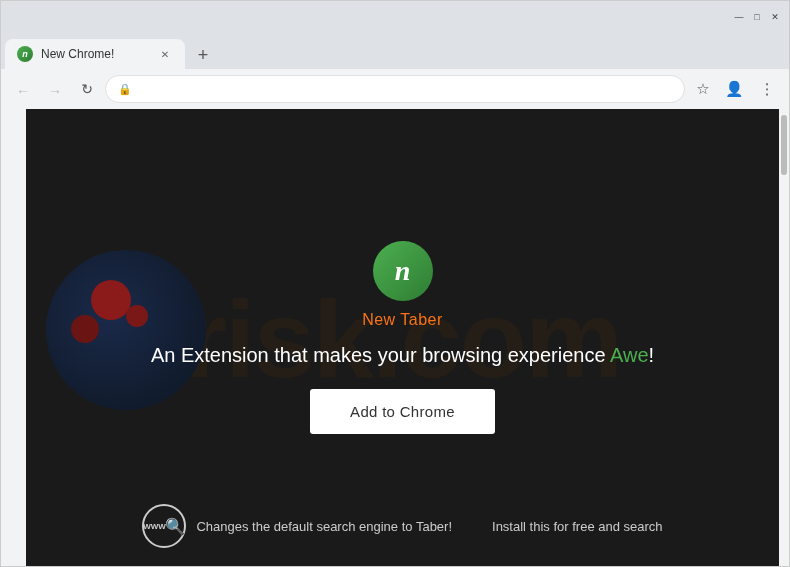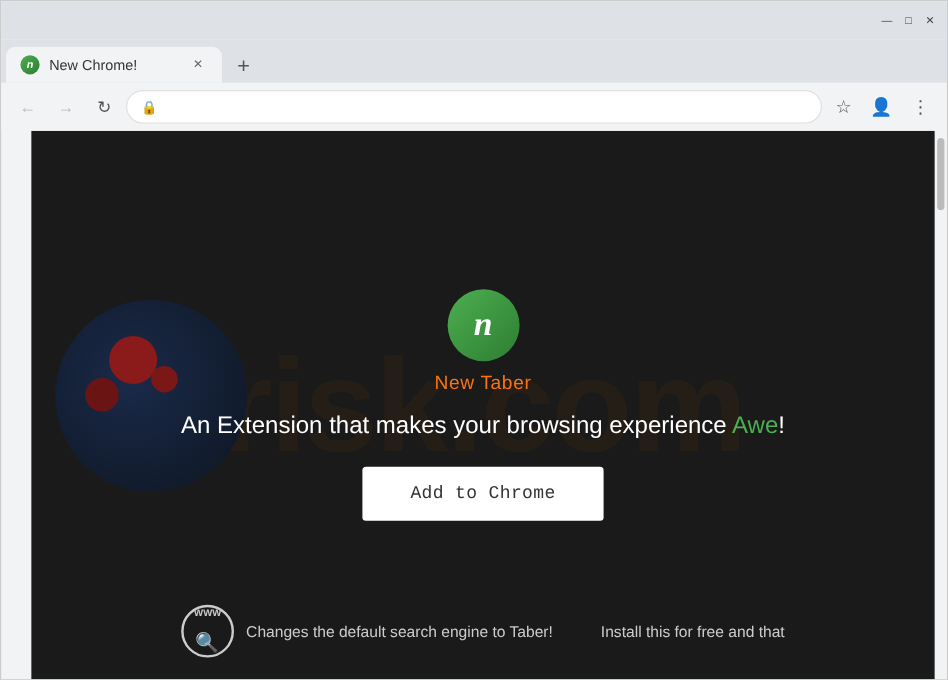--- a/index.html
+++ b/index.html
@@ -306,21 +306,20 @@
       background: white;
       color: #333;
       border: none;
       padding: 14px 40px;
       font-size: 15px;
       font-weight: 500;
       cursor: pointer;
       border-radius: 3px;
       margin-top: 8px;
       letter-spacing: 0.3px;
-      font-family: Liberation Mono, monospace;
     }
 
     
     .features {
       position: absolute;
       bottom: 18px;
       left: 0;
       right: 0;
       display: flex;
       align-items: center;
@@ -344,22 +343,21 @@
       align-items: center;
       justify-content: center;
       font-size: 11px;
       color: #ccc;
       flex-shrink: 0;
       text-align: center;
       font-weight: bold;
     }
     .feature-icon.www-icon {
       font-size: 9px;
-      flex-direction: column;
-      justify-content: space-between;
+      flex-direction: row;
     }
     .www-text { font-size: 8px; font-weight: bold; color: #ccc; }
     .magnifier { font-size: 16px; }
   </style>
 </head>
 <body>
 
 <div class="browser-window">
 
   <div class="title-bar">
@@ -417,21 +415,21 @@
 
         <div class="features">
           <div class="feature-item">
             <div class="feature-icon www-icon">
               <span class="www-text">WWW</span>
               <span class="magnifier">🔍</span>
             </div>
             <span>Changes the default search engine to Taber!</span>
           </div>
           <div class="feature-item">
-            <span>Install this for free and that</span>
+            <span>Install this for free and search</span>
           </div>
         </div>
 
       </div>
     </div>
     <div class="scrollbar">
       <div class="scrollbar-thumb"></div>
     </div>
   </div>
 

